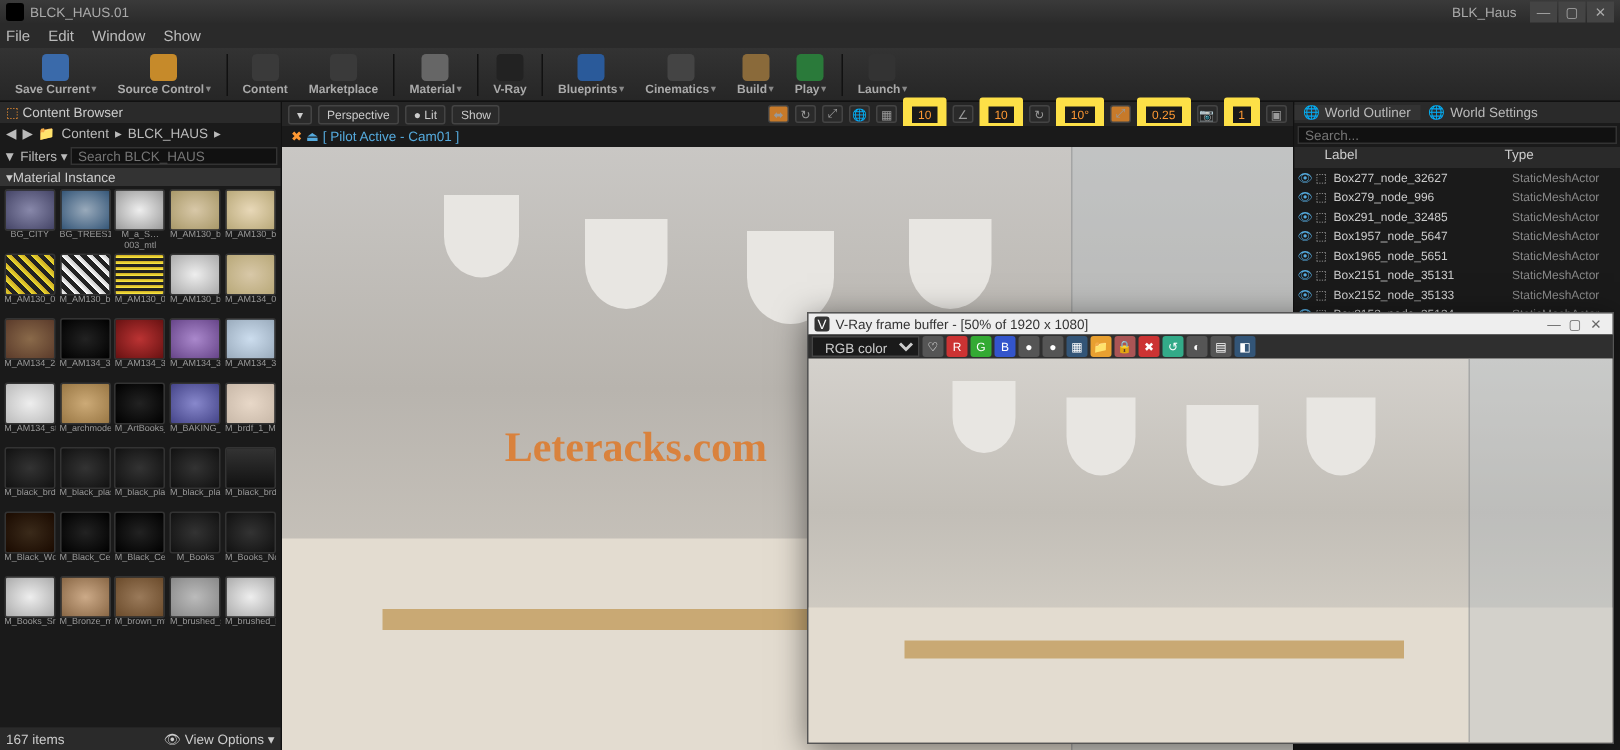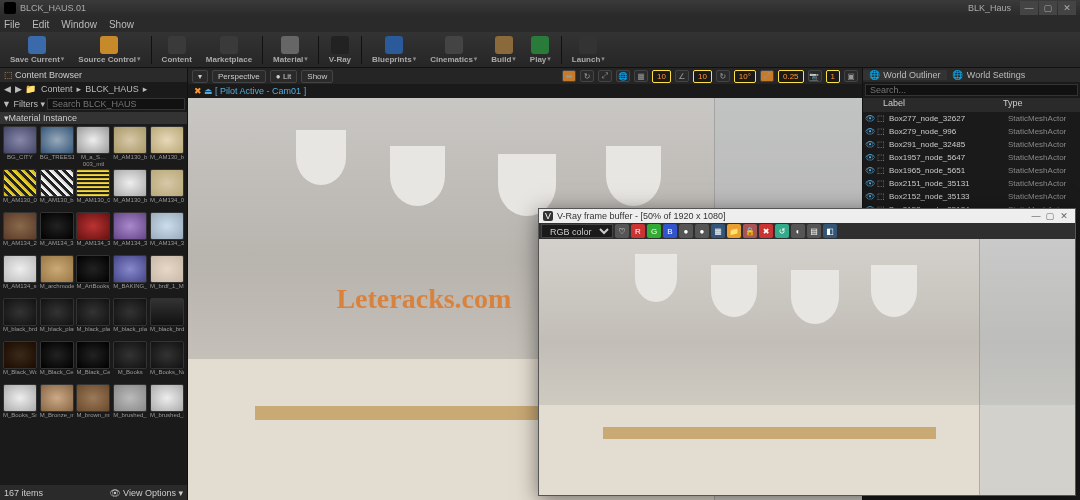--- a/index.html
+++ b/index.html
@@ -34,21 +34,21 @@
 .cb-grid { flex: 1; overflow: hidden; background: #1a1a1a; padding: 2px; display: grid; grid-template-columns: repeat(5, 1fr); gap: 1px; align-content: start; }
 .mat { display: flex; flex-direction: column; align-items: center; cursor: pointer; }
 .mat .thumb { width: 34px; height: 28px; border-radius: 2px; border: 1px solid #333; }
 .mat .mlbl { font-size: 6px; color: #999; text-align: center; line-height: 7px; height: 14px; overflow: hidden; width: 34px; }
 .cb-footer { height: 15px; background: #2a2a2a; display: flex; align-items: center; justify-content: space-between; padding: 0 4px; font-size: 9px; }
 .center { flex: 1; background: #1c1c1c; display: flex; flex-direction: column; position: relative; }
 .vp-top { height: 16px; background: #252525; display: flex; align-items: center; padding: 0 4px; gap: 4px; }
 .vp-chip { background: #2a2a2a; border: 1px solid #444; font-size: 8px; padding: 1px 5px; border-radius: 2px; cursor: pointer; color: #ccc; }
 .vp-top .spacer { flex: 1; }
 .vp-ico { width: 14px; height: 12px; background: #2a2a2a; border: 1px solid #444; border-radius: 2px; cursor: pointer; display:flex; align-items:center; justify-content:center; font-size:8px; color:#999; }
-.vp-val { background: #1a1a1a; border: 1px solid #fde047; font-size: 8px; padding: 1px 4px; color: #ff9933; border-radius: 2px; }
+.vp-val { background: #1a1a1a; border: 6px solid #fde047; font-size: 8px; padding: 1px 4px; color: #ff9933; border-radius: 2px; }
 .vp-pilot { height: 14px; background: #1a1a1a; display: flex; align-items: center; padding: 0 6px; font-size: 9px; color: #5ad; }
 .viewport { flex: 1; background: linear-gradient(#c9c7c4, #b8b4ae 40%, #d6d0c6); position: relative; overflow: hidden; text-align: right; }
 .watermark { position: absolute; top: 50%; left: 35%; transform: translate(-50%,-50%); font-size: 28px; color: rgba(222,120,40,0.85); font-weight: bold; font-family: Georgia, serif; }
 .right { width: 218px; background: #222; display: flex; flex-direction: column; border-left: 1px solid #111; }
 .r-tabs { height: 14px; background: #2a2a2a; display: flex; align-items: center; font-size: 9px; }
 .r-tab { padding: 0 6px; cursor: pointer; color: #bbb; display: flex; align-items: center; gap: 3px; }
 .r-tab.active { background: #333; }
 .r-search { height: 16px; background: #1a1a1a; padding: 2px; }
 .r-search input { width: 100%; background: #111; border: 1px solid #333; color: #888; font-size: 9px; padding: 1px 4px; height: 12px; }
 .r-head { height: 14px; background: #2a2a2a; display: flex; font-size: 9px; }

